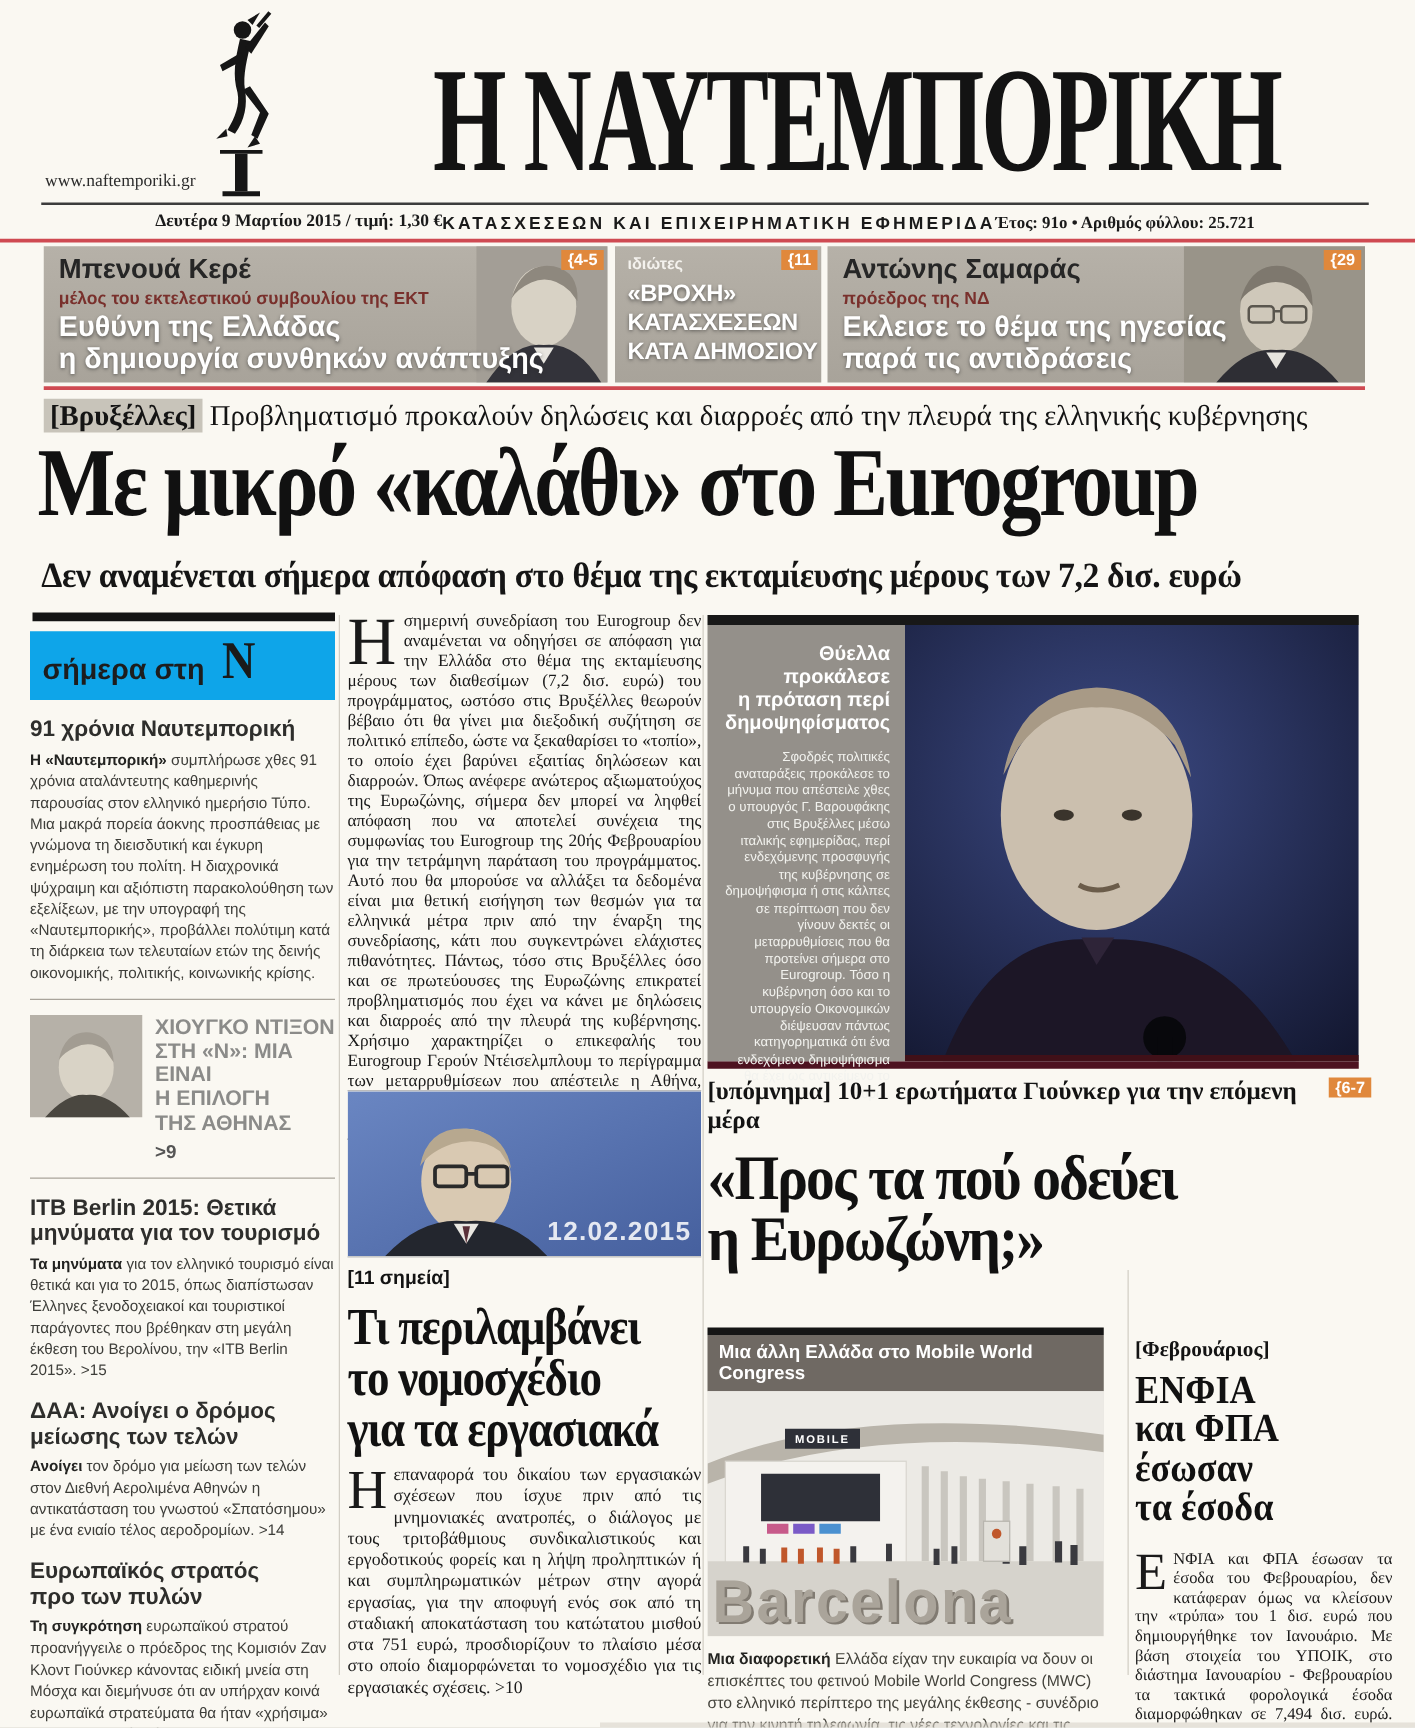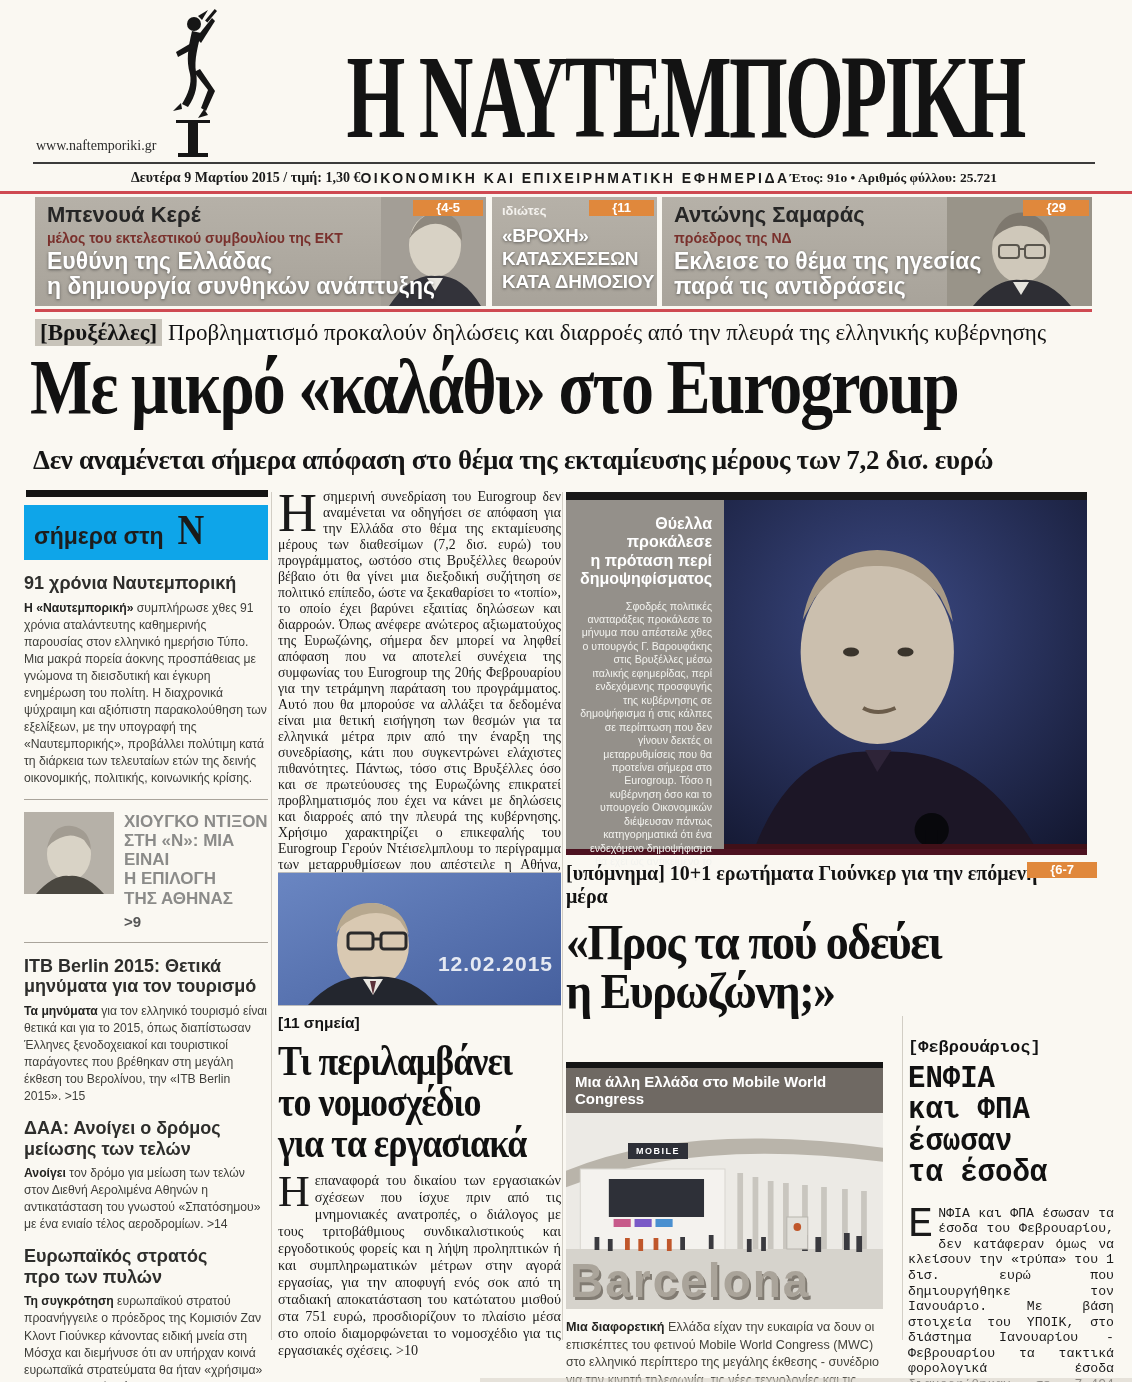--- a/index.html
+++ b/index.html
@@ -26,21 +26,21 @@
   
   .teaser{position:absolute;top:197px;height:109px;background:linear-gradient(180deg,#b6b1a8,#a8a39a);}
   .t1{left:35px;width:451px;}
   .t2{left:492px;width:165px;}
   .t3{left:662px;width:430px;}
   .t-photo{position:absolute;top:0;bottom:0;right:0;}
   .t-photo svg{width:100%;height:100%;display:block;}
   .p-coeure{width:105px;}
   .p-samaras{width:145px;}
   .badge{position:absolute;background:#e0883c;color:#fff;font-family:"Liberation Sans",sans-serif;
-     font-weight:bold;font-size:13px;padding:1px 23px 2px;line-height:1;}
+     font-weight:bold;font-size:13px;padding:1px 5px 2px;line-height:1;}
   .t-badge{top:3px;right:3px;}
   .t-name{position:absolute;left:12px;top:5px;font-family:"Liberation Sans",sans-serif;
      font-weight:bold;font-size:22px;color:#262626;}
   .t-role{position:absolute;left:12px;top:33px;font-family:"Liberation Sans",sans-serif;
      font-weight:bold;font-size:14px;color:#79302c;}
   .t-head{position:absolute;left:12px;top:52px;z-index:2;font-family:"Liberation Sans",sans-serif;
      font-weight:bold;font-size:23px;line-height:1.08;color:#fff;text-shadow:0 1px 3px rgba(40,40,40,.6);}
   .t-label{position:absolute;left:10px;top:6px;font-family:"Liberation Sans",sans-serif;
      font-weight:bold;font-size:13px;color:#f4f2ee;}
   .t2 .t-head{left:10px;top:27px;font-size:19px;line-height:1.22;letter-spacing:-.3px;}
@@ -76,21 +76,21 @@
   .dixon-title{font-weight:bold;font-size:17px;line-height:1.12;color:#8b8b89;}
   .dixon-page{font-weight:bold;font-size:15px;color:#555;margin-top:5px;}
 
   
   .main-body{position:absolute;left:278px;top:489px;width:283px;margin:0;font-size:13.8px;
      line-height:1.16;text-align:justify;color:#191919;}
   .dc{float:left;font-size:54px;line-height:.8;padding:3px 6px 0 0;}
   .juncker{position:absolute;left:278px;top:872px;width:283px;height:132px;overflow:hidden;
      border-top:1px solid #bbb;border-bottom:1px solid #bbb;}
   .juncker svg{width:100%;height:100%;display:block;}
-  .j-date{position:absolute;right:8px;bottom:29px;font-family:"Liberation Sans",sans-serif;
+  .j-date{position:absolute;right:8px;bottom:7px;font-family:"Liberation Sans",sans-serif;
      font-weight:bold;font-size:21px;color:rgba(255,255,255,.85);letter-spacing:1px;}
   .labor{position:absolute;left:278px;top:1014px;width:283px;}
   .l-kicker{font-family:"Liberation Sans",sans-serif;font-weight:bold;font-size:15.5px;color:#131313;}
   .l-head{margin:10px 0 0;font-size:36px;font-weight:bold;line-height:.98;letter-spacing:-1px;
      transform:scaleY(1.15);transform-origin:0 0;color:#111;}
   .l-body{margin:0;position:relative;top:24px;font-size:14.2px;line-height:1.2;text-align:justify;}
   .dc2{font-size:44px;line-height:.82;padding:2px 5px 0 0;}
 
   
   .varou{position:absolute;left:566px;top:492px;width:521px;}
@@ -118,21 +118,21 @@
   .mwc-photo{position:relative;height:196px;background:#e5e3de;overflow:hidden;}
   .mwc-photo svg{position:absolute;inset:0;width:100%;height:100%;}
   .mwc-sign{position:absolute;left:62px;top:30px;background:#2e3038;color:#fff;font-weight:bold;
      font-size:9px;letter-spacing:1.5px;padding:3px 8px;}
   .mwc-word{position:absolute;left:4px;bottom:0;font-weight:bold;font-size:46px;letter-spacing:2px;
      color:#aaa49a;text-shadow:2px 2px 0 #817b72;transform:scaleY(1.05);transform-origin:0 100%;}
   .mwc-cap{margin:10px 0 0;font-size:12.6px;line-height:1.4;color:#44433c;}
   .mwc-cap b{color:#232320;}
 
   
-  .enfia{position:absolute;left:908px;top:1038px;width:206px;font-family:Liberation Mono, monospace;}
+  .enfia{position:absolute;left:908px;top:1070px;width:206px;}
   .e-kicker{font-size:17px;font-weight:bold;color:#131313;}
   .e-head{margin:7px 0 0;font-size:29px;font-weight:bold;line-height:.98;
      transform:scaleY(1.1);transform-origin:0 0;color:#111;}
   .e-body{margin:0;position:relative;top:28px;font-size:13.2px;line-height:1.18;text-align:justify;}
   .dc3{font-size:42px;line-height:.82;padding:2px 5px 0 0;}
 
   .bottom-edge{position:absolute;left:480px;right:0;bottom:0;height:4px;background:#d9d4c9;opacity:.6;}
 </style>
 </head>
 <body>
@@ -155,21 +155,21 @@
         <rect x="40" y="115" width="10" height="30"></rect>
         <rect x="30" y="145" width="30" height="4"></rect>
       </g>
     </svg>
   </div>
   <h1 class="mast-title">Η ΝΑΥΤΕΜΠΟΡΙΚΗ</h1>
   <div class="mast-url">www.naftemporiki.gr</div>
   <div class="mast-rule"></div>
   <div class="date-row">
     <span class="date-left">Δευτέρα 9 Μαρτίου 2015 / τιμή: 1,30 €</span>
-    <span class="date-center">ΟΙΚΟΝΟΜΙΚΗ ΚΑΙ ΕΠΙΧΕΙΡΗΜΑΤΙΚΗ ΕΦΗΜΕΡΙΔΑ</span>
+    <span class="date-center">ΚΑΤΑΣΧΕΣΕΩΝ ΚΑΙ ΕΠΙΧΕΙΡΗΜΑΤΙΚΗ ΕΦΗΜΕΡΙΔΑ</span>
     <span class="date-right">Έτος: 91ο • Αριθμός φύλλου: 25.721</span>
   </div>
   <div class="red-rule r1"></div>
 
   <div class="teaser t1">
     <div class="t-photo p-coeure">
       <svg viewBox="0 0 105 109" preserveAspectRatio="none" xmlns="http://www.w3.org/2000/svg">
         <rect width="105" height="109" fill="#a39e96"></rect>
         <ellipse cx="54" cy="48" rx="26" ry="32" fill="#d8d2c5"></ellipse>
         <path d="M28 42 Q38 12 62 16 Q82 20 81 44 L75 36 Q60 22 44 29 Q33 34 28 42 Z" fill="#8e887e"></path>

